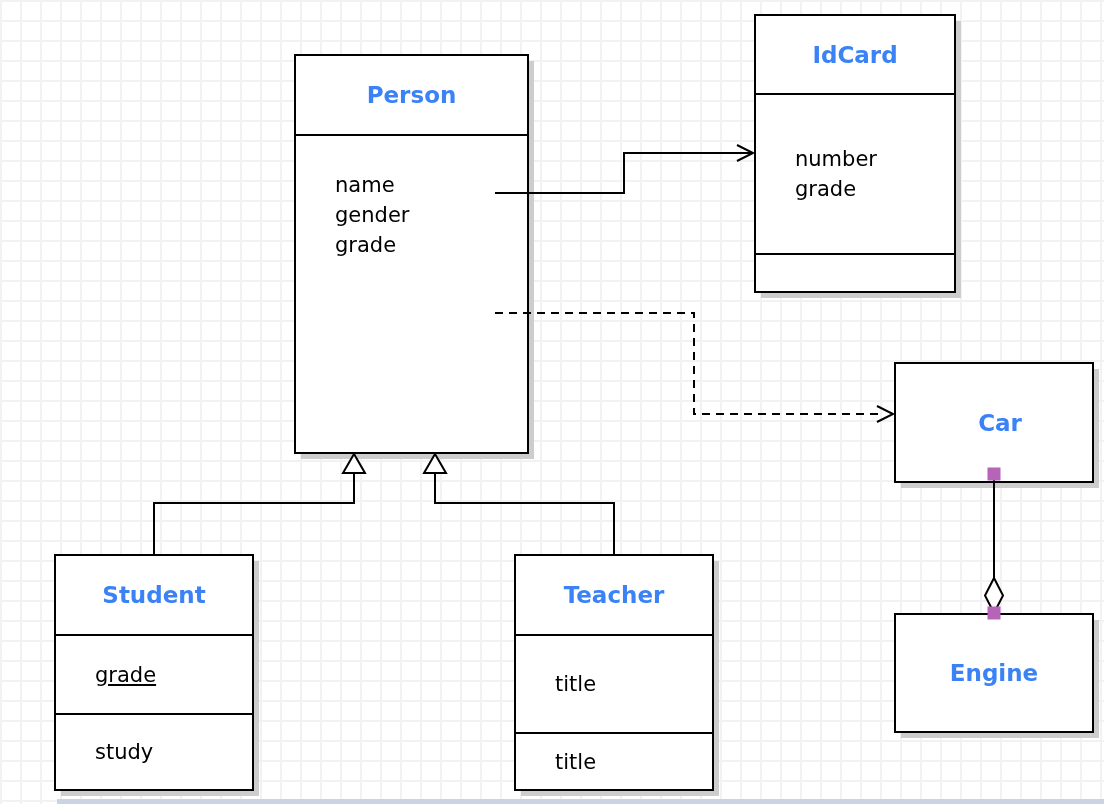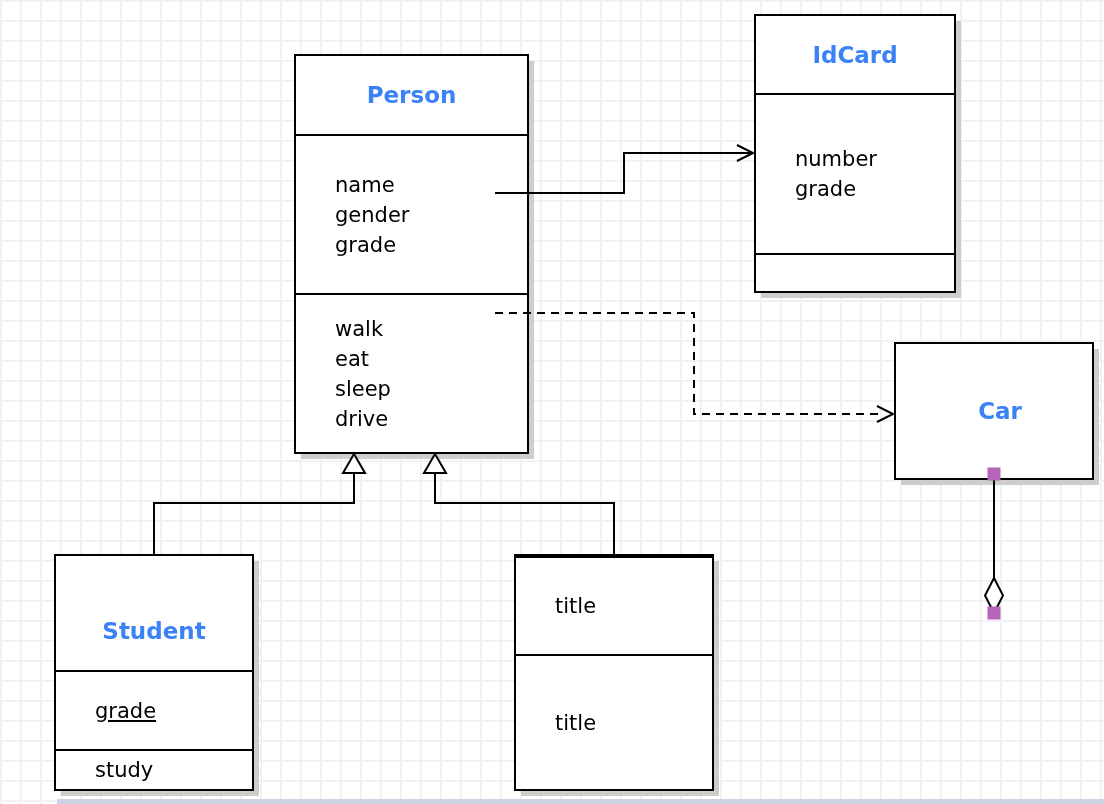--- a/index.html
+++ b/index.html
@@ -36,26 +36,26 @@
     font-size:21px;line-height:30px;color:#000;
     padding-left:11px;white-space:nowrap;margin-left:28px;
   }
   
   #box-person {left:294px;top:54px; width:235px;height:400px;}
   #box-person  .cls-title{height:78px;}
   #box-person  .sec-attrs{height:159px;justify-content:center;}
   #box-idcard {left:754px;top:14px; width:202px;height:279px;}
   #box-idcard  .cls-title{height:77px;}
   #box-idcard  .sec-attrs{height:160px;}
-  #box-car    {left:894px;top:342px;width:200px;height:138px;padding-left:12px;}
+  #box-car    {left:894px;top:362px;width:200px;height:121px;padding-left:12px;}
   #box-car     .cls-title{height:100%;}
   #box-engine {left:894px;top:613px;width:200px;height:120px;}
   #box-engine  .cls-title{height:100%;}
   #box-student{left:54px; top:554px;width:200px;height:237px;}
-  #box-student .cls-title{height:78px;margin-top:36px;}
+  #box-student .cls-title{height:78px;}
   #box-student .sec-attrs{height:79px;text-decoration:underline;}
   #box-teacher{left:514px;top:554px;width:200px;height:237px;}
   #box-teacher .cls-title{height:78px;}
   #box-teacher .sec-attrs{height:98px;}
 
   #connector-layer{
     position:absolute;left:0;top:0;width:1104px;height:804px;
     z-index:5;pointer-events:none;
   }
   #bottom-bar{
@@ -68,53 +68,51 @@
 
 <div id="canvas">
 
   <div class="uml-class" id="box-person">
     <div class="cls-title">Person</div>
     <div class="cls-section sec-attrs">
         <div class="member-line">name</div>
         <div class="member-line">gender</div>
         <div class="member-line">grade</div>
       </div>
-    <div class="cls-section grow">
-        <div class="member-line">walk</div>
-        <div class="member-line">eat</div>
-        <div class="member-line">sleep</div>
-        <div class="member-line">drive</div>
-      </div>
   </div>
 
   <div class="uml-class" id="box-idcard">
     <div class="cls-title">IdCard</div>
     <div class="cls-section sec-attrs">
         <div class="member-line">number</div>
         <div class="member-line">grade</div>
       </div>
     <div class="cls-section grow"></div>
   </div>
 
   <div class="uml-class" id="box-car">
     <div class="cls-title">Car</div>
   </div>
 
+  <div class="uml-class" id="box-engine">
+    <div class="cls-title">Engine</div>
+  </div>
 
   <div class="uml-class" id="box-student">
     <div class="cls-title">Student</div>
     <div class="cls-section sec-attrs">
         <div class="member-line">grade</div>
       </div>
     <div class="cls-section grow">
         <div class="member-line">study</div>
       </div>
   </div>
 
   <div class="uml-class" id="box-teacher">
+    <div class="cls-title">Teacher</div>
     <div class="cls-section sec-attrs">
         <div class="member-line">title</div>
       </div>
     <div class="cls-section grow">
         <div class="member-line">title</div>
       </div>
   </div>
 
   <svg id="connector-layer" viewBox="0 0 1104 804" xmlns="http://www.w3.org/2000/svg">
 

